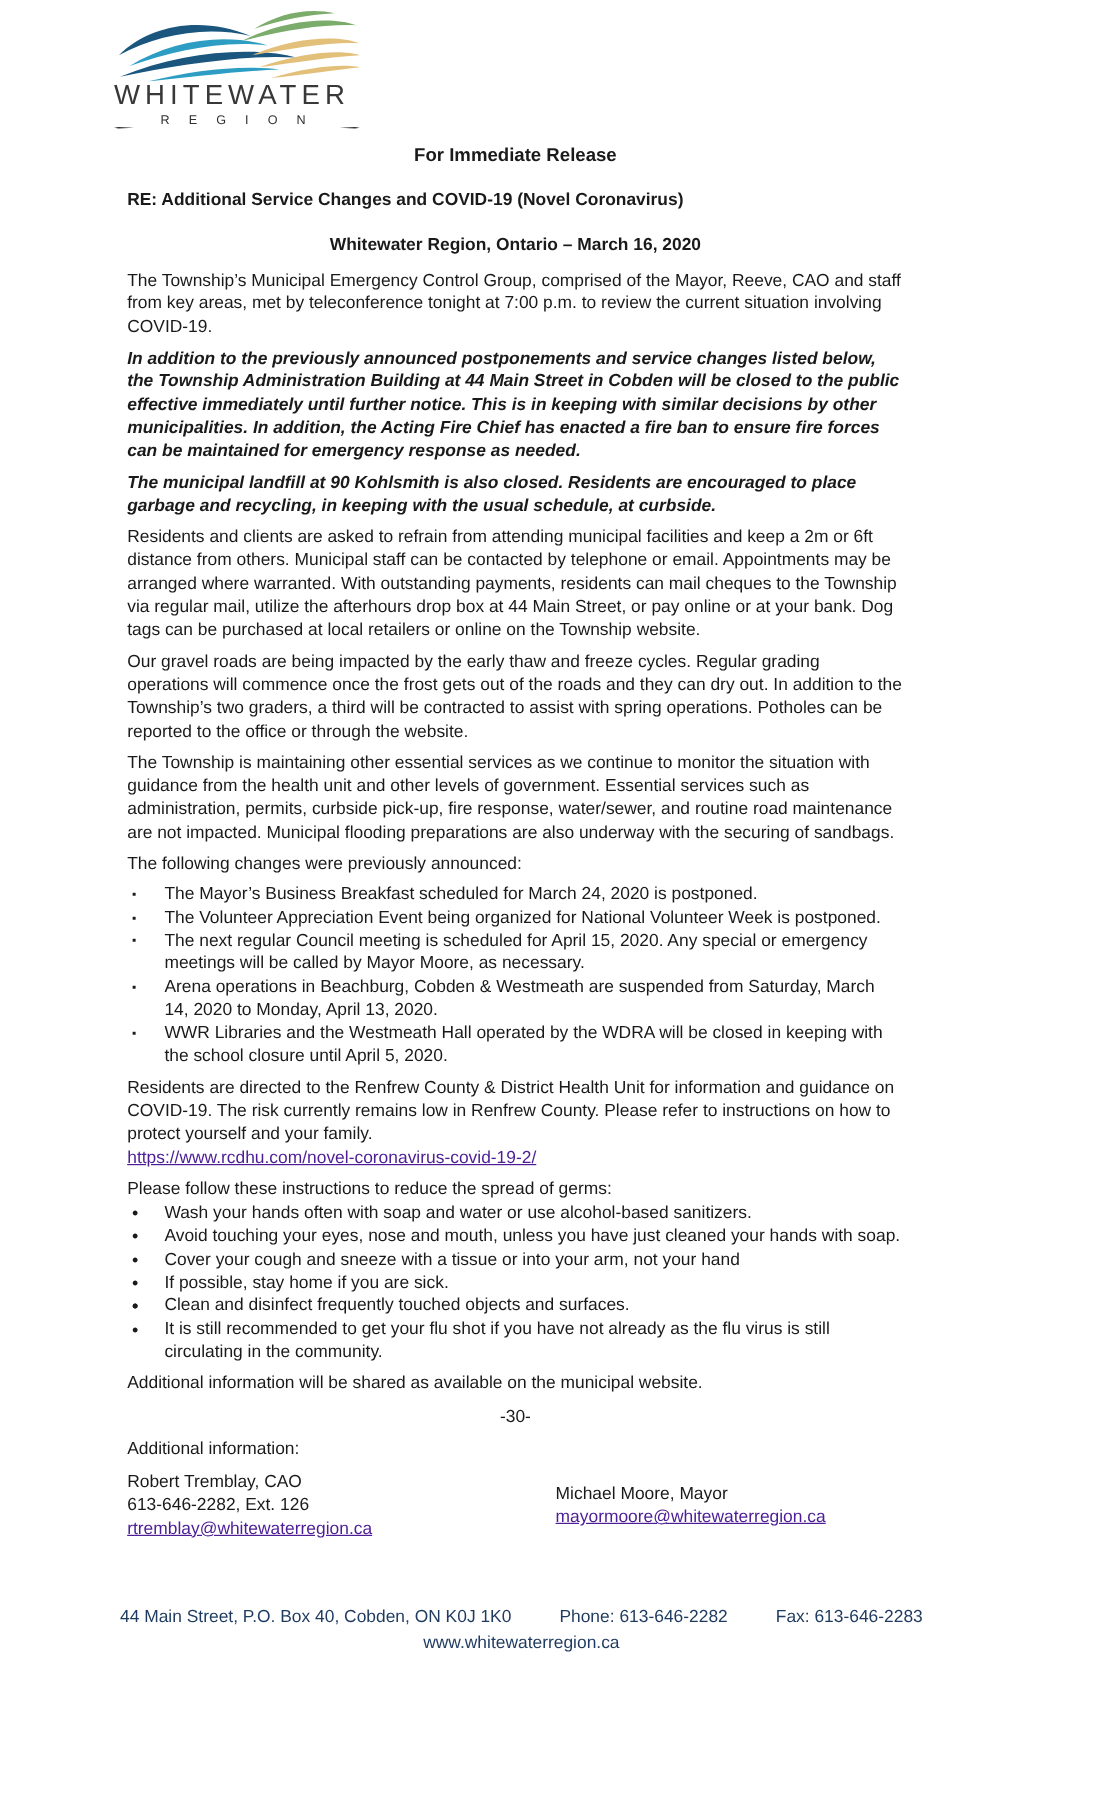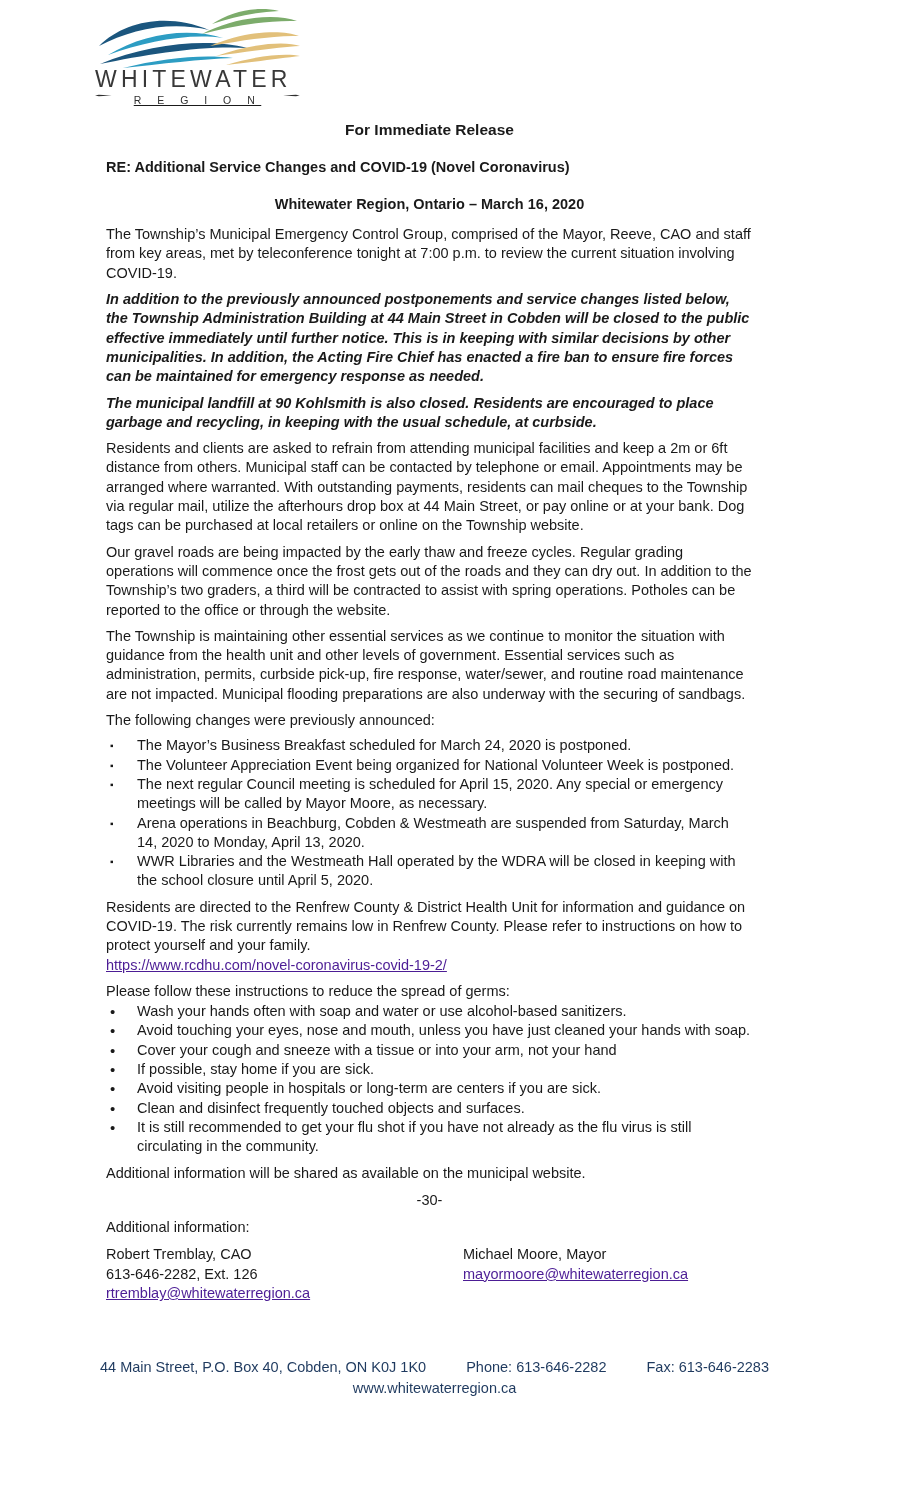--- a/index.html
+++ b/index.html
@@ -23,26 +23,25 @@
   .logo-title {
     font-size: 23px;
     letter-spacing: 4.2px;
     color: #383838;
     font-weight: 400;
     margin-top: 2px;
     white-space: nowrap;
   }
   .logo-region-row {
     display: flex;
-    align-items: flex-start;
+    align-items: flex-end;
     justify-content: center;
     gap: 22px;
     width: 205px;
     margin-top: 2px;
-    text-decoration: underline;
   }
   .logo-region {
     font-size: 10.5px;
     letter-spacing: 6.5px;
     color: #303030;
     font-weight: 400;
     white-space: nowrap;
   }
 
   
@@ -70,21 +69,21 @@
   }
 
   a { color: #4c1d95; text-decoration: underline; }
   .block-link { display: inline-block; }
 
   .intro-tight { margin-bottom: 0; }
   ul.round-list { margin-top: 1px; }
 
   .end-mark { text-align: center; margin: 8px 0; }
 
-  .contacts { display: flex; margin-top: 8px; }
+  .contacts { display: flex; margin-top: 8px; align-items: center; }
   .contact-col { width: 357px; flex: 0 0 auto; }
 
   
   .footer {
     margin-top: 54px;
     color: #1f3a5f;
     font-size: 14.5px;
     line-height: 21px;
     margin-left: -30px;
     margin-right: -40px;
@@ -182,21 +181,20 @@
     <li>
       <span class="bullet-rd">•</span>
       <span>Cover your cough and sneeze with a tissue or into your arm, not your hand</span>
     </li>
     <li>
       <span class="bullet-rd">•</span>
       <span>If possible, stay home if you are sick.</span>
     </li>
     <li>
       <span class="bullet-rd">•</span>
-      <span>Avoid visiting people in hospitals or long-term are centers if you are sick.</span>
     </li>
     <li>
       <span class="bullet-rd">•</span>
       <span>Clean and disinfect frequently touched objects and surfaces.</span>
     </li>
     <li>
       <span class="bullet-rd">•</span>
       <span>It is still recommended to get your flu shot if you have not already as the flu virus is still circulating in the community.</span>
     </li>
   </ul>

